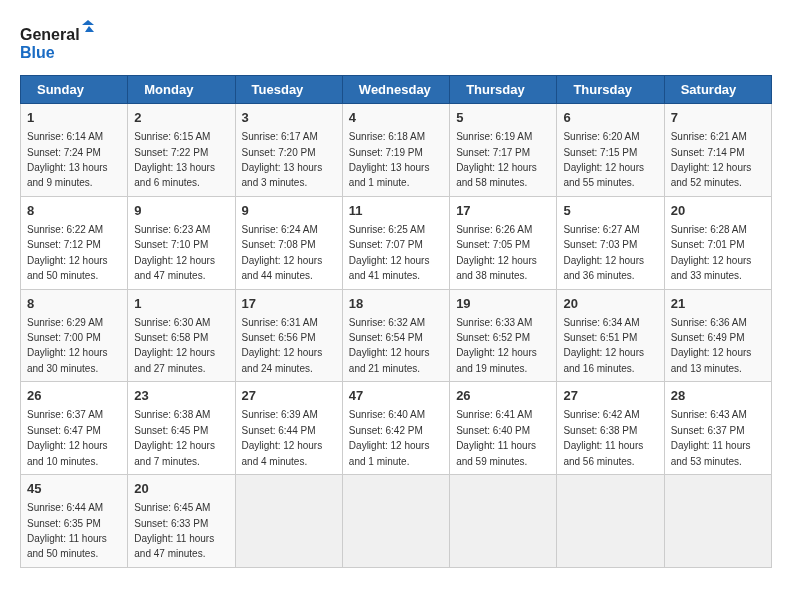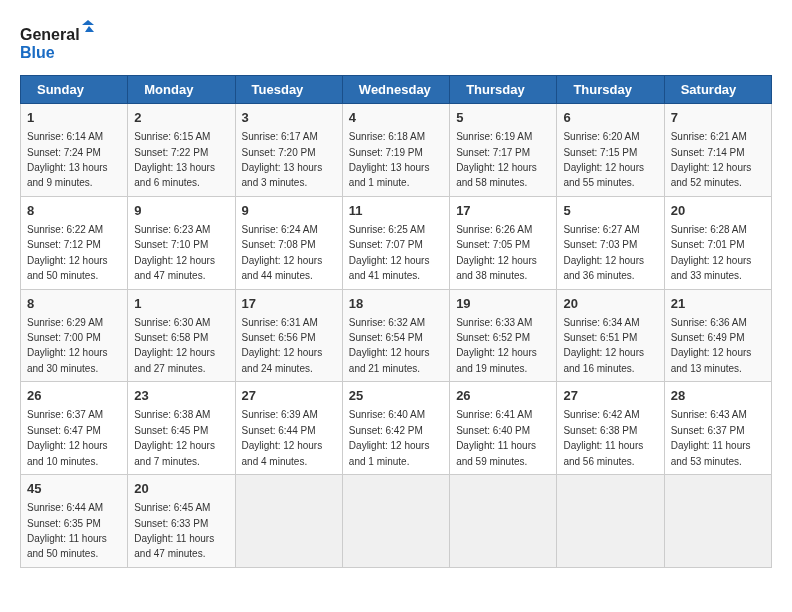--- a/index.html
+++ b/index.html
@@ -205,21 +205,21 @@
       </td>
         <td>
         <span class="day-num">23</span>
         <span class="day-info">Sunrise: 6:38 AM<br>Sunset: 6:45 PM<br>Daylight: 12 hours and 7 minutes.</span>
       </td>
         <td>
         <span class="day-num">27</span>
         <span class="day-info">Sunrise: 6:39 AM<br>Sunset: 6:44 PM<br>Daylight: 12 hours and 4 minutes.</span>
       </td>
         <td>
-        <span class="day-num">25</span>
+        <span class="day-num">47</span>
         <span class="day-info">Sunrise: 6:40 AM<br>Sunset: 6:42 PM<br>Daylight: 12 hours and 1 minute.</span>
       </td>
         <td>
         <span class="day-num">26</span>
         <span class="day-info">Sunrise: 6:41 AM<br>Sunset: 6:40 PM<br>Daylight: 11 hours and 59 minutes.</span>
       </td>
         <td>
         <span class="day-num">27</span>
         <span class="day-info">Sunrise: 6:42 AM<br>Sunset: 6:38 PM<br>Daylight: 11 hours and 56 minutes.</span>
       </td>

